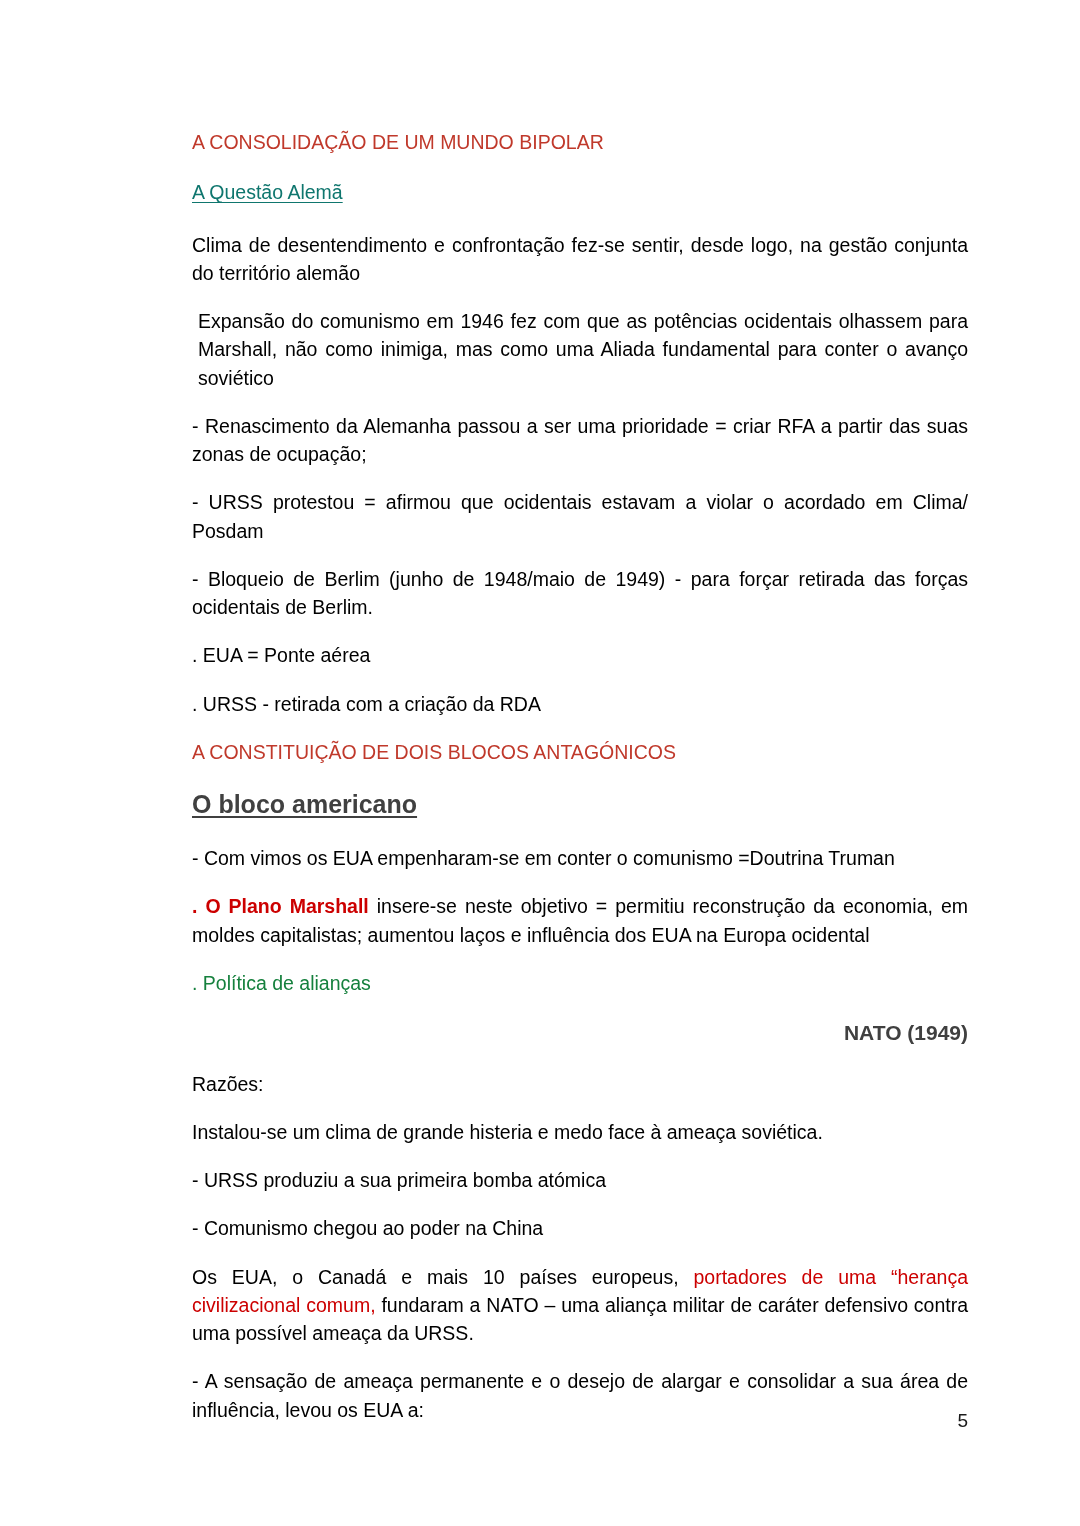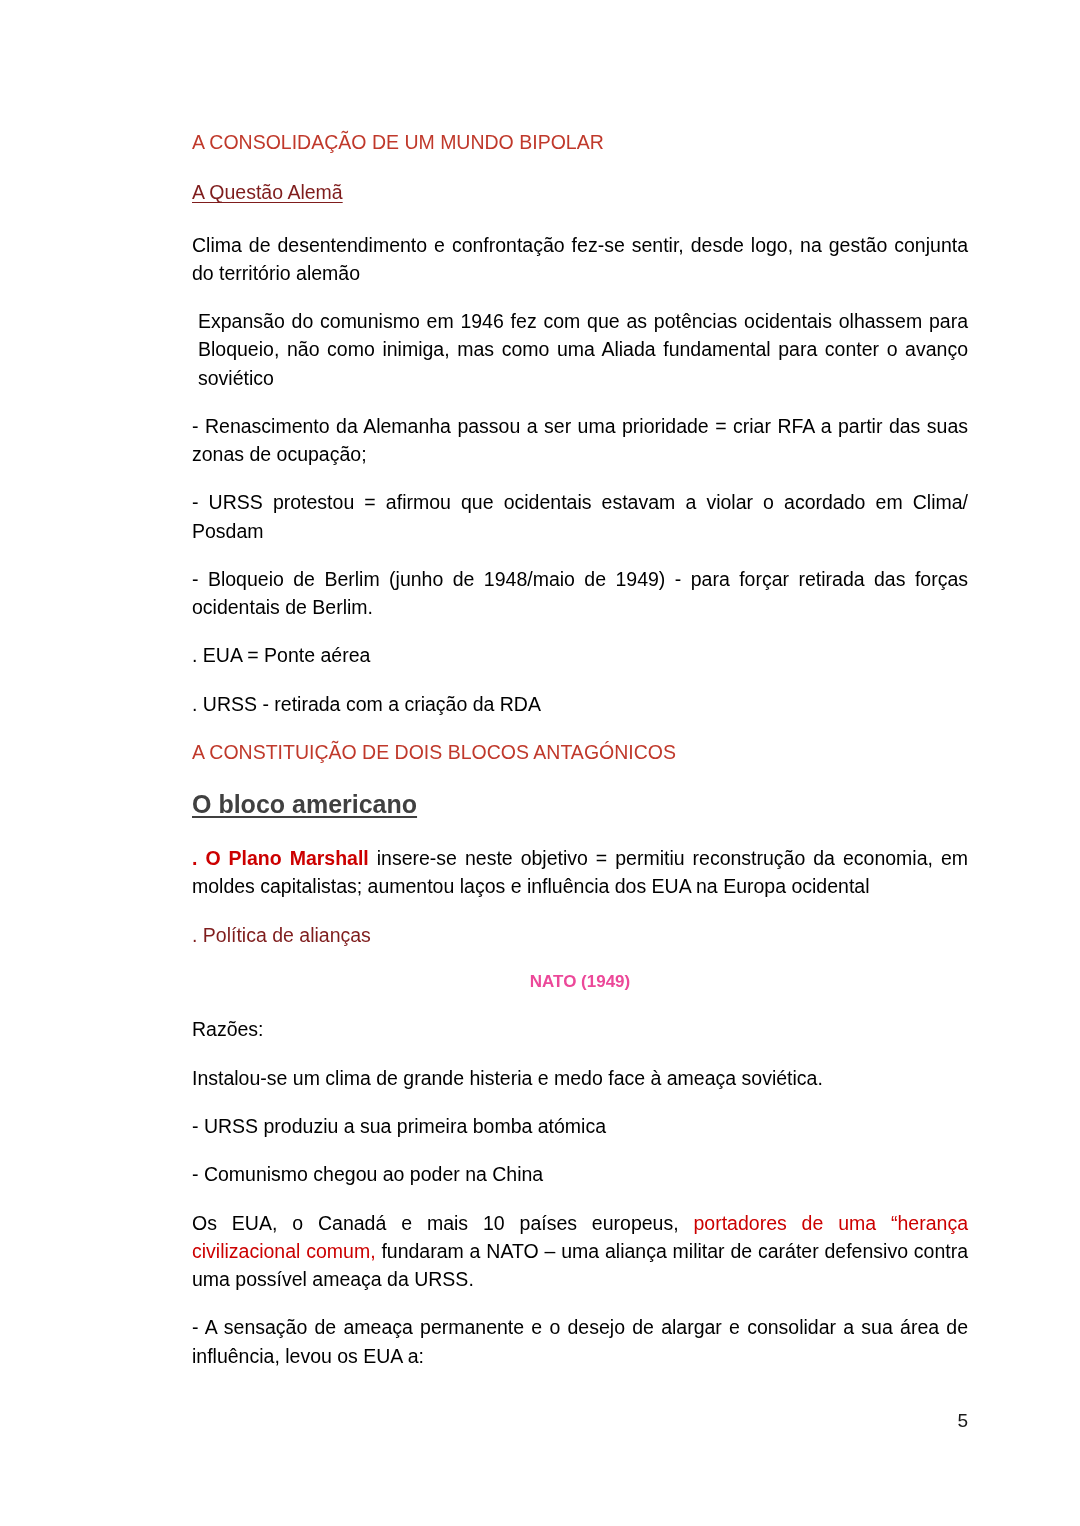--- a/index.html
+++ b/index.html
@@ -41,21 +41,21 @@
   
   .h-caps {
     color: #C0392B;
     font-size: 19.5px;
     line-height: 1.45;
     margin: 0 0 22px 0;
     text-align: left;
     font-weight: normal;
   }
   .h-underline {
-    color: #7f1d1d;
+    color: #0f766e;
     font-size: 19.5px;
     line-height: 1.45;
     margin: 0 0 24px 0;
     text-align: right;
     font-weight: normal;
     text-decoration: underline;
     text-underline-offset: 3px;
     display: inline-block;
   }
   .h-big {
@@ -63,29 +63,29 @@
     font-size: 25px;
     line-height: 1.35;
     margin: 0 0 22px 0;
     text-align: left;
     font-weight: bold;
     text-decoration: underline;
     text-underline-offset: 3px;
     display: inline-block;
   }
   .h-red-bold {
-    color: #ec4899;
-    font-size: 17px;
+    color: #404040;
+    font-size: 21px;
     line-height: 1.45;
     margin: 0 0 21px 0;
-    text-align: center;
+    text-align: right;
     font-weight: bold;
   }
   .h-red-plain {
-    color: #7f1d1d;
+    color: #15803d;
     font-size: 19.5px;
     line-height: 1.45;
     margin: 0 0 21px 0;
     text-align: left;
     font-weight: normal;
   }
   .wrap-left { text-align: left; }
   
   .b  { font-weight: normal; }
   .red { color: #CC0000; }
@@ -109,38 +109,39 @@
   <div class="content">
 
     <div class="h-caps">A CONSOLIDAÇÃO DE UM MUNDO BIPOLAR</div>
 
     <div class="wrap-left">
       <span class="h-underline">A Questão Alemã</span>
     </div>
 
     <p class="block">Clima de desentendimento e confrontação fez-se sentir, desde logo, na gestão conjunta do território alemão</p>
 
-    <p class="block indent-sm"><span class="b">Expansão do comunismo em 1946</span><span> fez com que as potências ocidentais olhassem para </span><span class="b">Bloqueio,</span><span> não como inimiga, mas como uma </span><span class="b">Aliada fundamental para conter o avanço soviético</span></p>
+    <p class="block indent-sm"><span class="b">Expansão do comunismo em 1946</span><span> fez com que as potências ocidentais olhassem para </span><span class="b">Marshall,</span><span> não como inimiga, mas como uma </span><span class="b">Aliada fundamental para conter o avanço soviético</span></p>
 
     <p class="block">- Renascimento da Alemanha passou a ser uma prioridade = criar RFA a partir das suas zonas de ocupação;</p>
 
     <p class="block">- URSS protestou = afirmou que ocidentais estavam a violar o acordado em Clima/ Posdam</p>
 
     <p class="block"><span class="b">- Bloqueio de Berlim</span><span> (junho de 1948/maio de 1949) - para forçar retirada das forças ocidentais de Berlim.</span></p>
 
     <p class="block">. EUA = Ponte aérea</p>
 
     <p class="block">. URSS - retirada com a criação da RDA</p>
 
     <div class="h-caps">A CONSTITUIÇÃO DE DOIS BLOCOS ANTAGÓNICOS</div>
 
     <div class="wrap-left">
       <span class="h-big">O bloco americano</span>
     </div>
 
+    <p class="block wrap-left">-  Com vimos os EUA empenharam-se em conter o comunismo =Doutrina Truman</p>
 
     <p class="block"><span class="red b">. O Plano Marshall</span><span class="b"> insere-se neste objetivo</span><span> = permitiu reconstrução da economia, em moldes capitalistas; aumentou laços e influência dos EUA na Europa ocidental</span></p>
 
     <div class="h-red-plain">. Política de alianças</div>
 
     <div class="h-red-bold">NATO (1949)</div>
 
     <p class="block wrap-left">Razões:</p>
 
     <p class="block wrap-left">Instalou-se um clima de grande histeria e medo face à ameaça soviética.</p>

